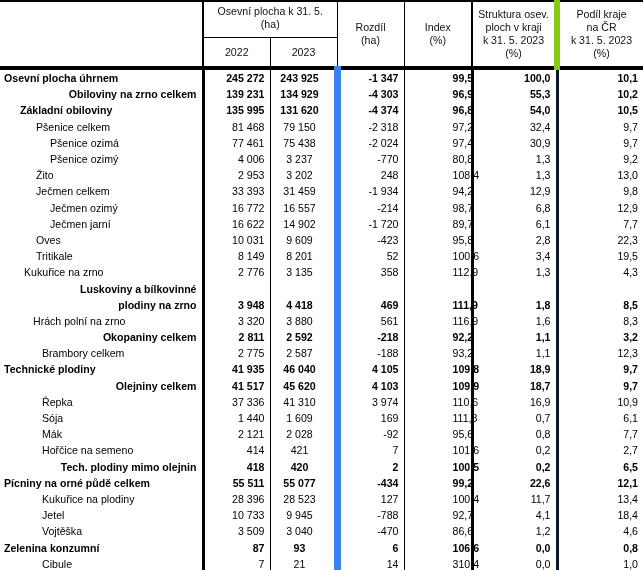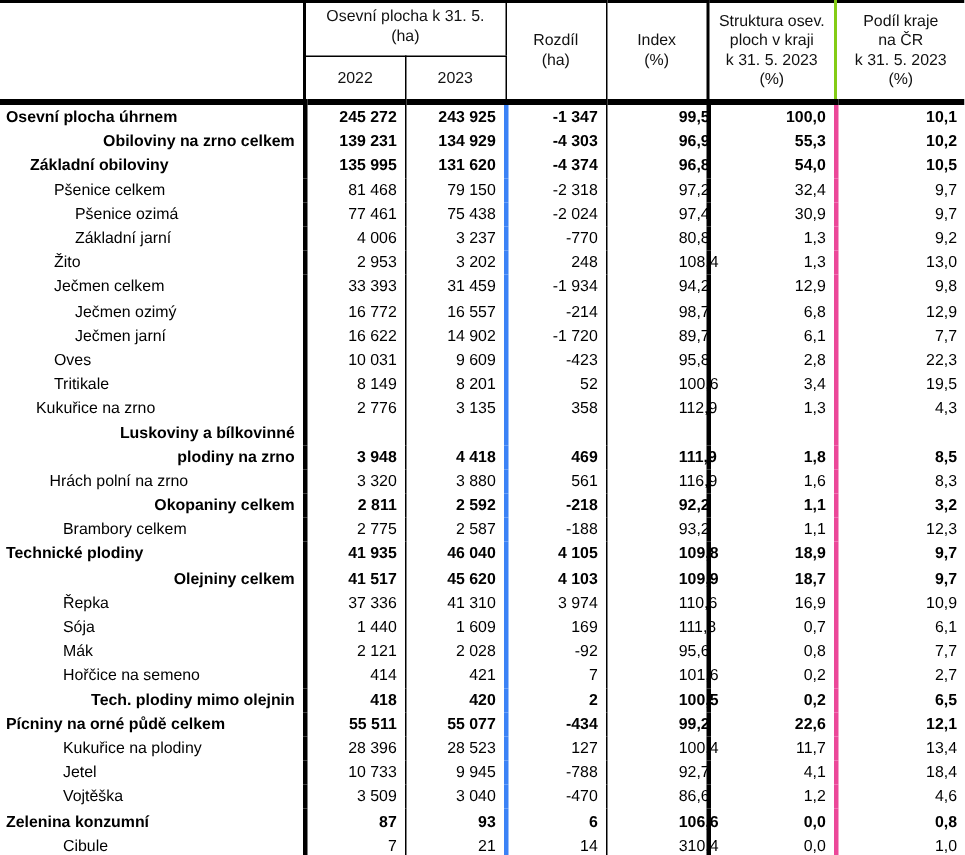--- a/index.html
+++ b/index.html
@@ -12,31 +12,31 @@
   col.c4 { width:68px; }
   col.c5 { width:85px; }
   col.c6 { width:86px; }
   thead th { font-weight:normal; text-align:center; vertical-align:middle; line-height:13px; padding:0 2px; color:#111; }
   thead tr.h1 th { height:32px; border-top:2px solid #000; }
   thead tr.h2 th { height:28px; }
   thead tr.h1 th.span2 { border-bottom:1px solid #000; border-left:2px solid #000; vertical-align:top; padding-top:3px; }
   thead th.y2022 { border-left:2px solid #000; border-right:1px solid #000; }
   thead th.rozdil { border-left:1px solid #000; border-right:1px solid #000; }
   thead th.index { border-right:2px solid #000; }
-  thead th.strukt { border-right:2px solid #84cc16; }
+  thead th.strukt { border-right:6px solid #84cc16; }
   thead tr.h2 th { border-bottom:4px solid #000; }
   thead tr.h1 th.lead { border-bottom:4px solid #000; }
   thead tr.h1 th.rozdil, thead tr.h1 th.index, thead tr.h1 th.strukt, thead tr.h1 th.podil { border-bottom:4px solid #000; }
   tbody td { height:16.2px; padding:0 5px 0 0; text-align:right; white-space:nowrap; line-height:14px; }
   tbody td.name { text-align:left; padding-left:4px; }
   tbody td.v1 { border-left:3px solid #000; border-right:1px solid #000; }
-  tbody td.v2 { border-right:3px solid #3b82f6; }
+  tbody td.v2 { border-right:7px solid #3b82f6;text-align:center; }
   tbody td.v3 { border-right:1px solid #000;text-align:right; }
   tbody td.v4 { border-right:3px solid #000;padding-left:48px; }
-  tbody td.v5 { border-right:3px solid #ec4899; }
+  tbody td.v5 { border-right:3px solid #0f172a; }
   tr.bold td { font-weight:bold; }
   tr.l1 td.name { padding-left:12px;text-align:right; }
   tr.l2 td.name { padding-left:20px; }
   tr.l3 td.name { padding-left:36px;margin-top:22px; }
   tr.l4 td.name { padding-left:50px; }
   tr.l5 td.name { padding-left:24px; }
   tr.l2s td.name { padding-left:42px; }
   tr.l3s td.name { padding-left:33px; }
 </style>
 </head>
@@ -125,21 +125,21 @@
       <tr class="l4">
         <td class="name">Pšenice ozimá</td>
         <td class="v1">77 461</td>
         <td class="v2">75 438</td>
         <td class="v3">-2 024</td>
         <td class="v4">97,4</td>
         <td class="v5">30,9</td>
         <td class="v6">9,7</td>
       </tr>
       <tr class="l4">
-        <td class="name">Základní jarní</td>
+        <td class="name">Pšenice ozimý</td>
         <td class="v1">4 006</td>
         <td class="v2">3 237</td>
         <td class="v3">-770</td>
         <td class="v4">80,8</td>
         <td class="v5">1,3</td>
         <td class="v6">9,2</td>
       </tr>
       <tr class="l3">
         <td class="name">Žito</td>
         <td class="v1">2 953</td>

